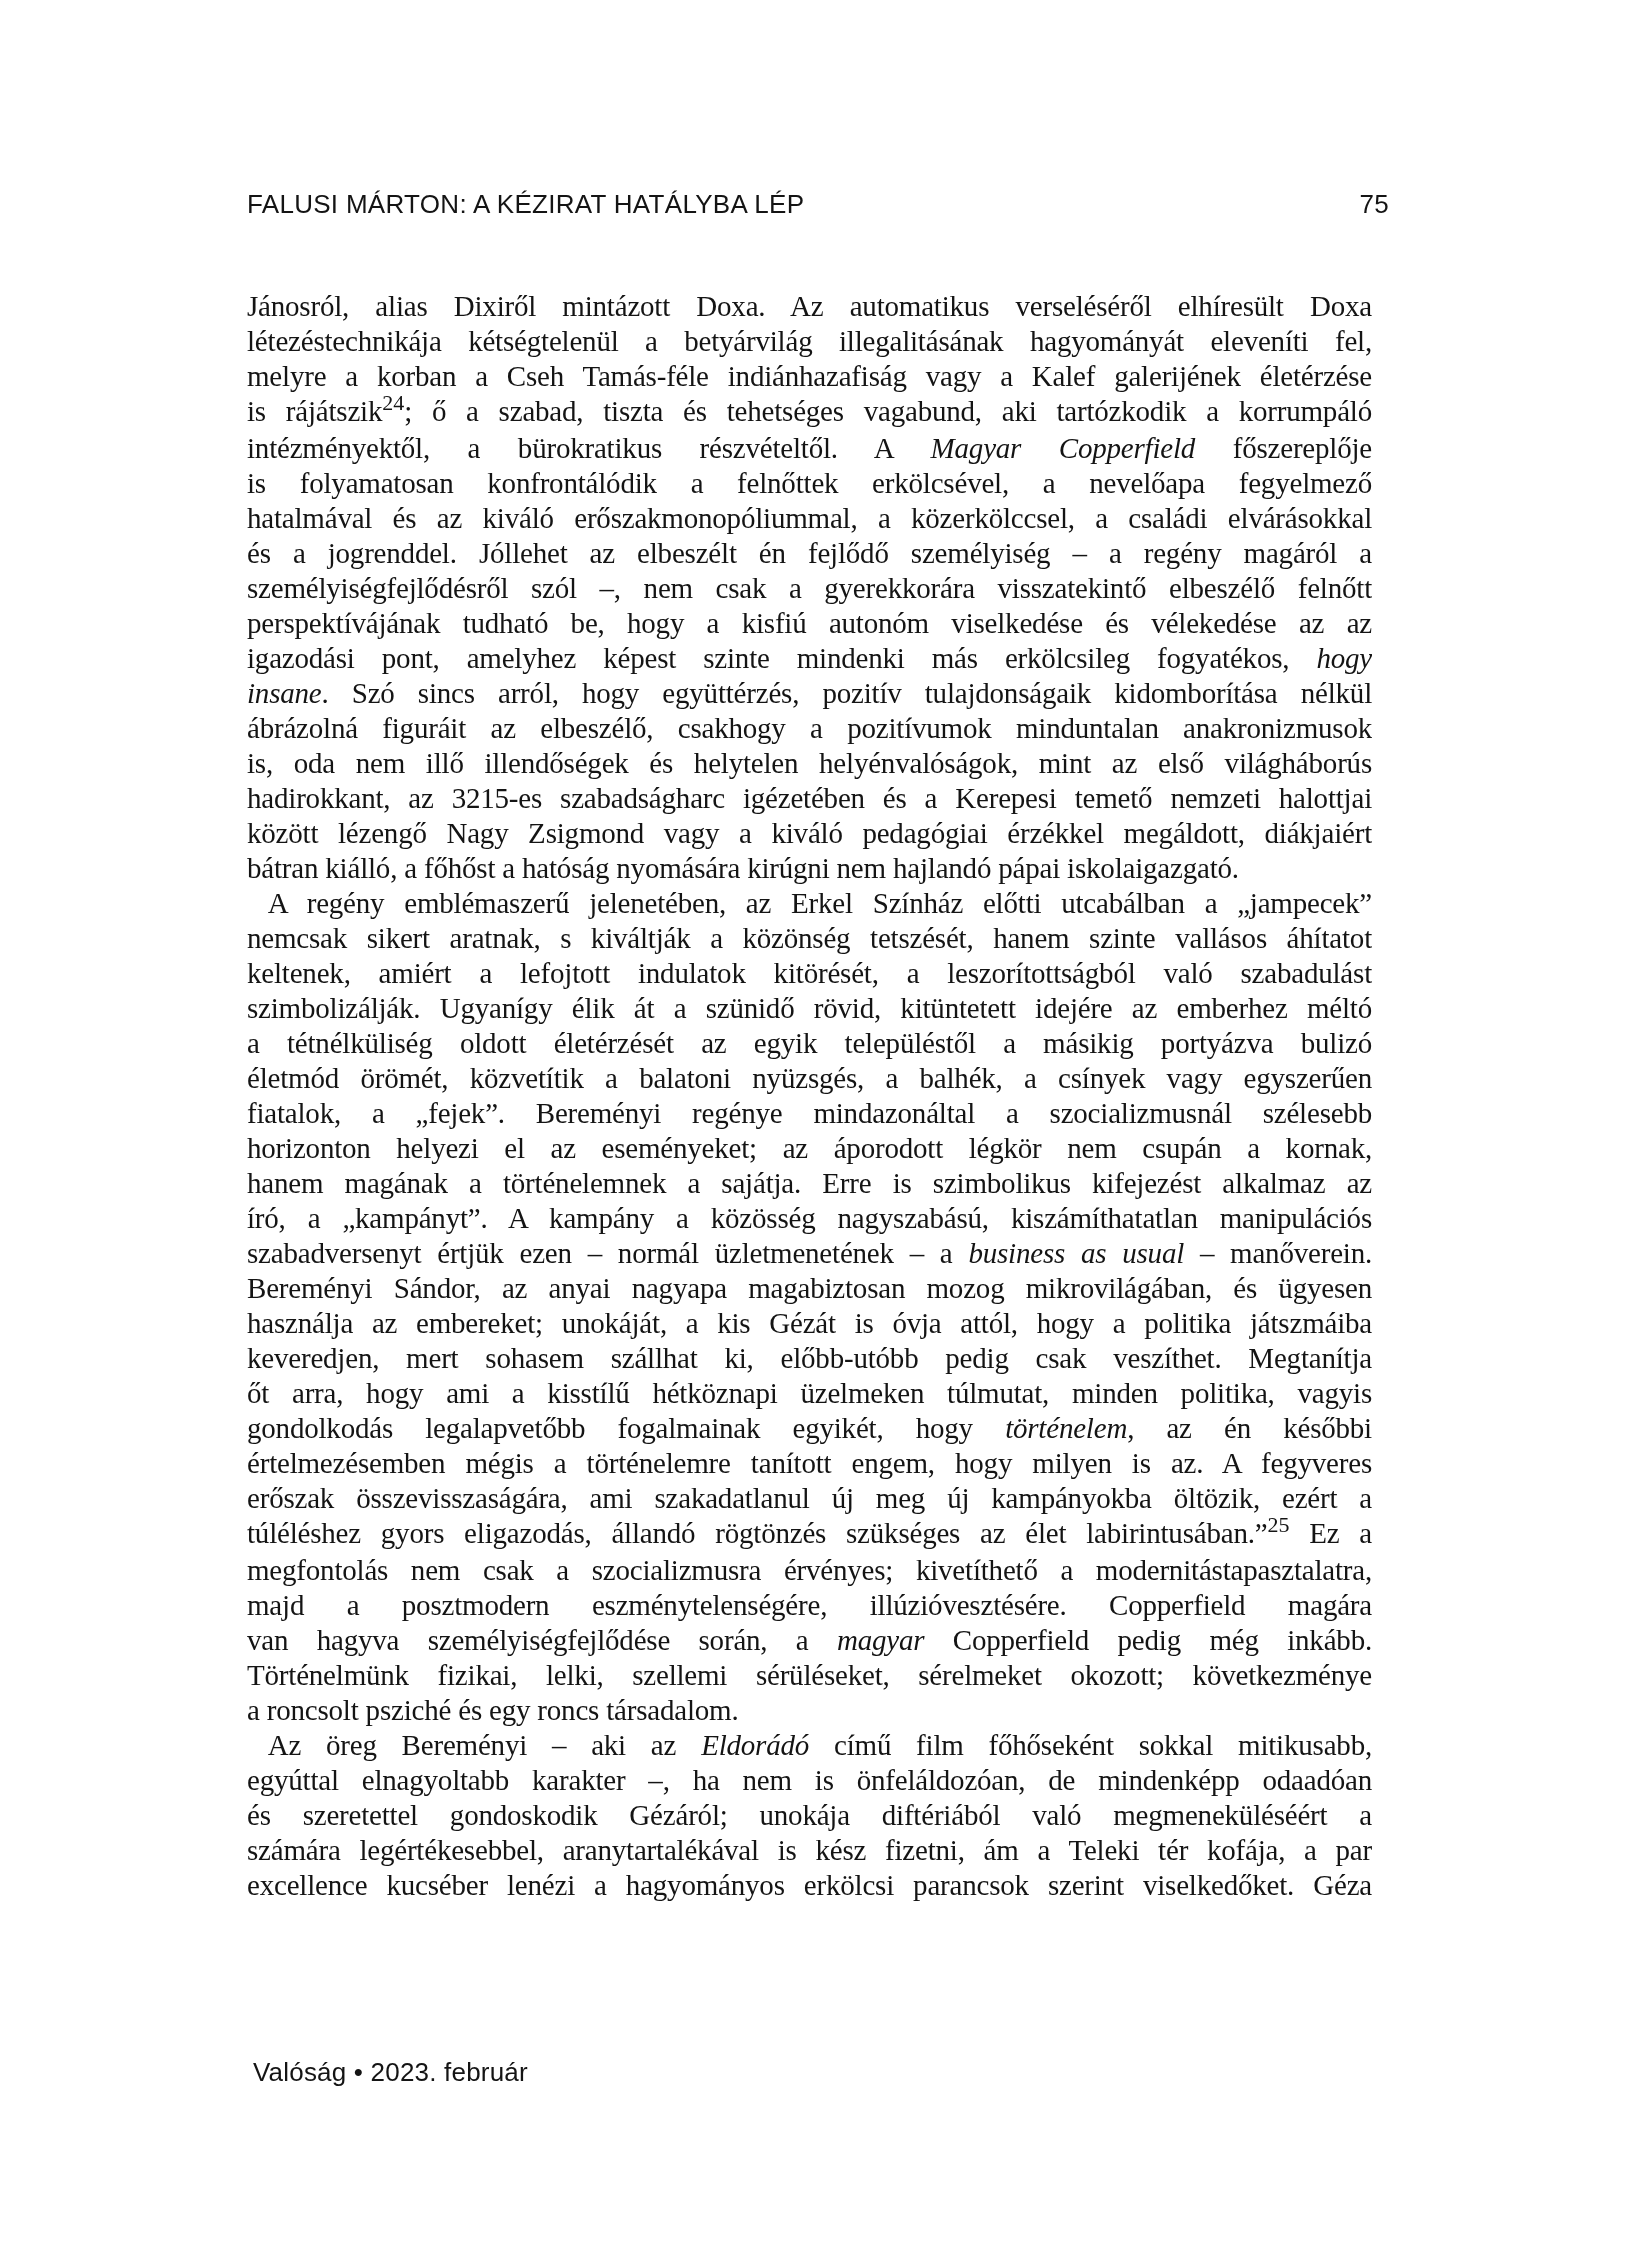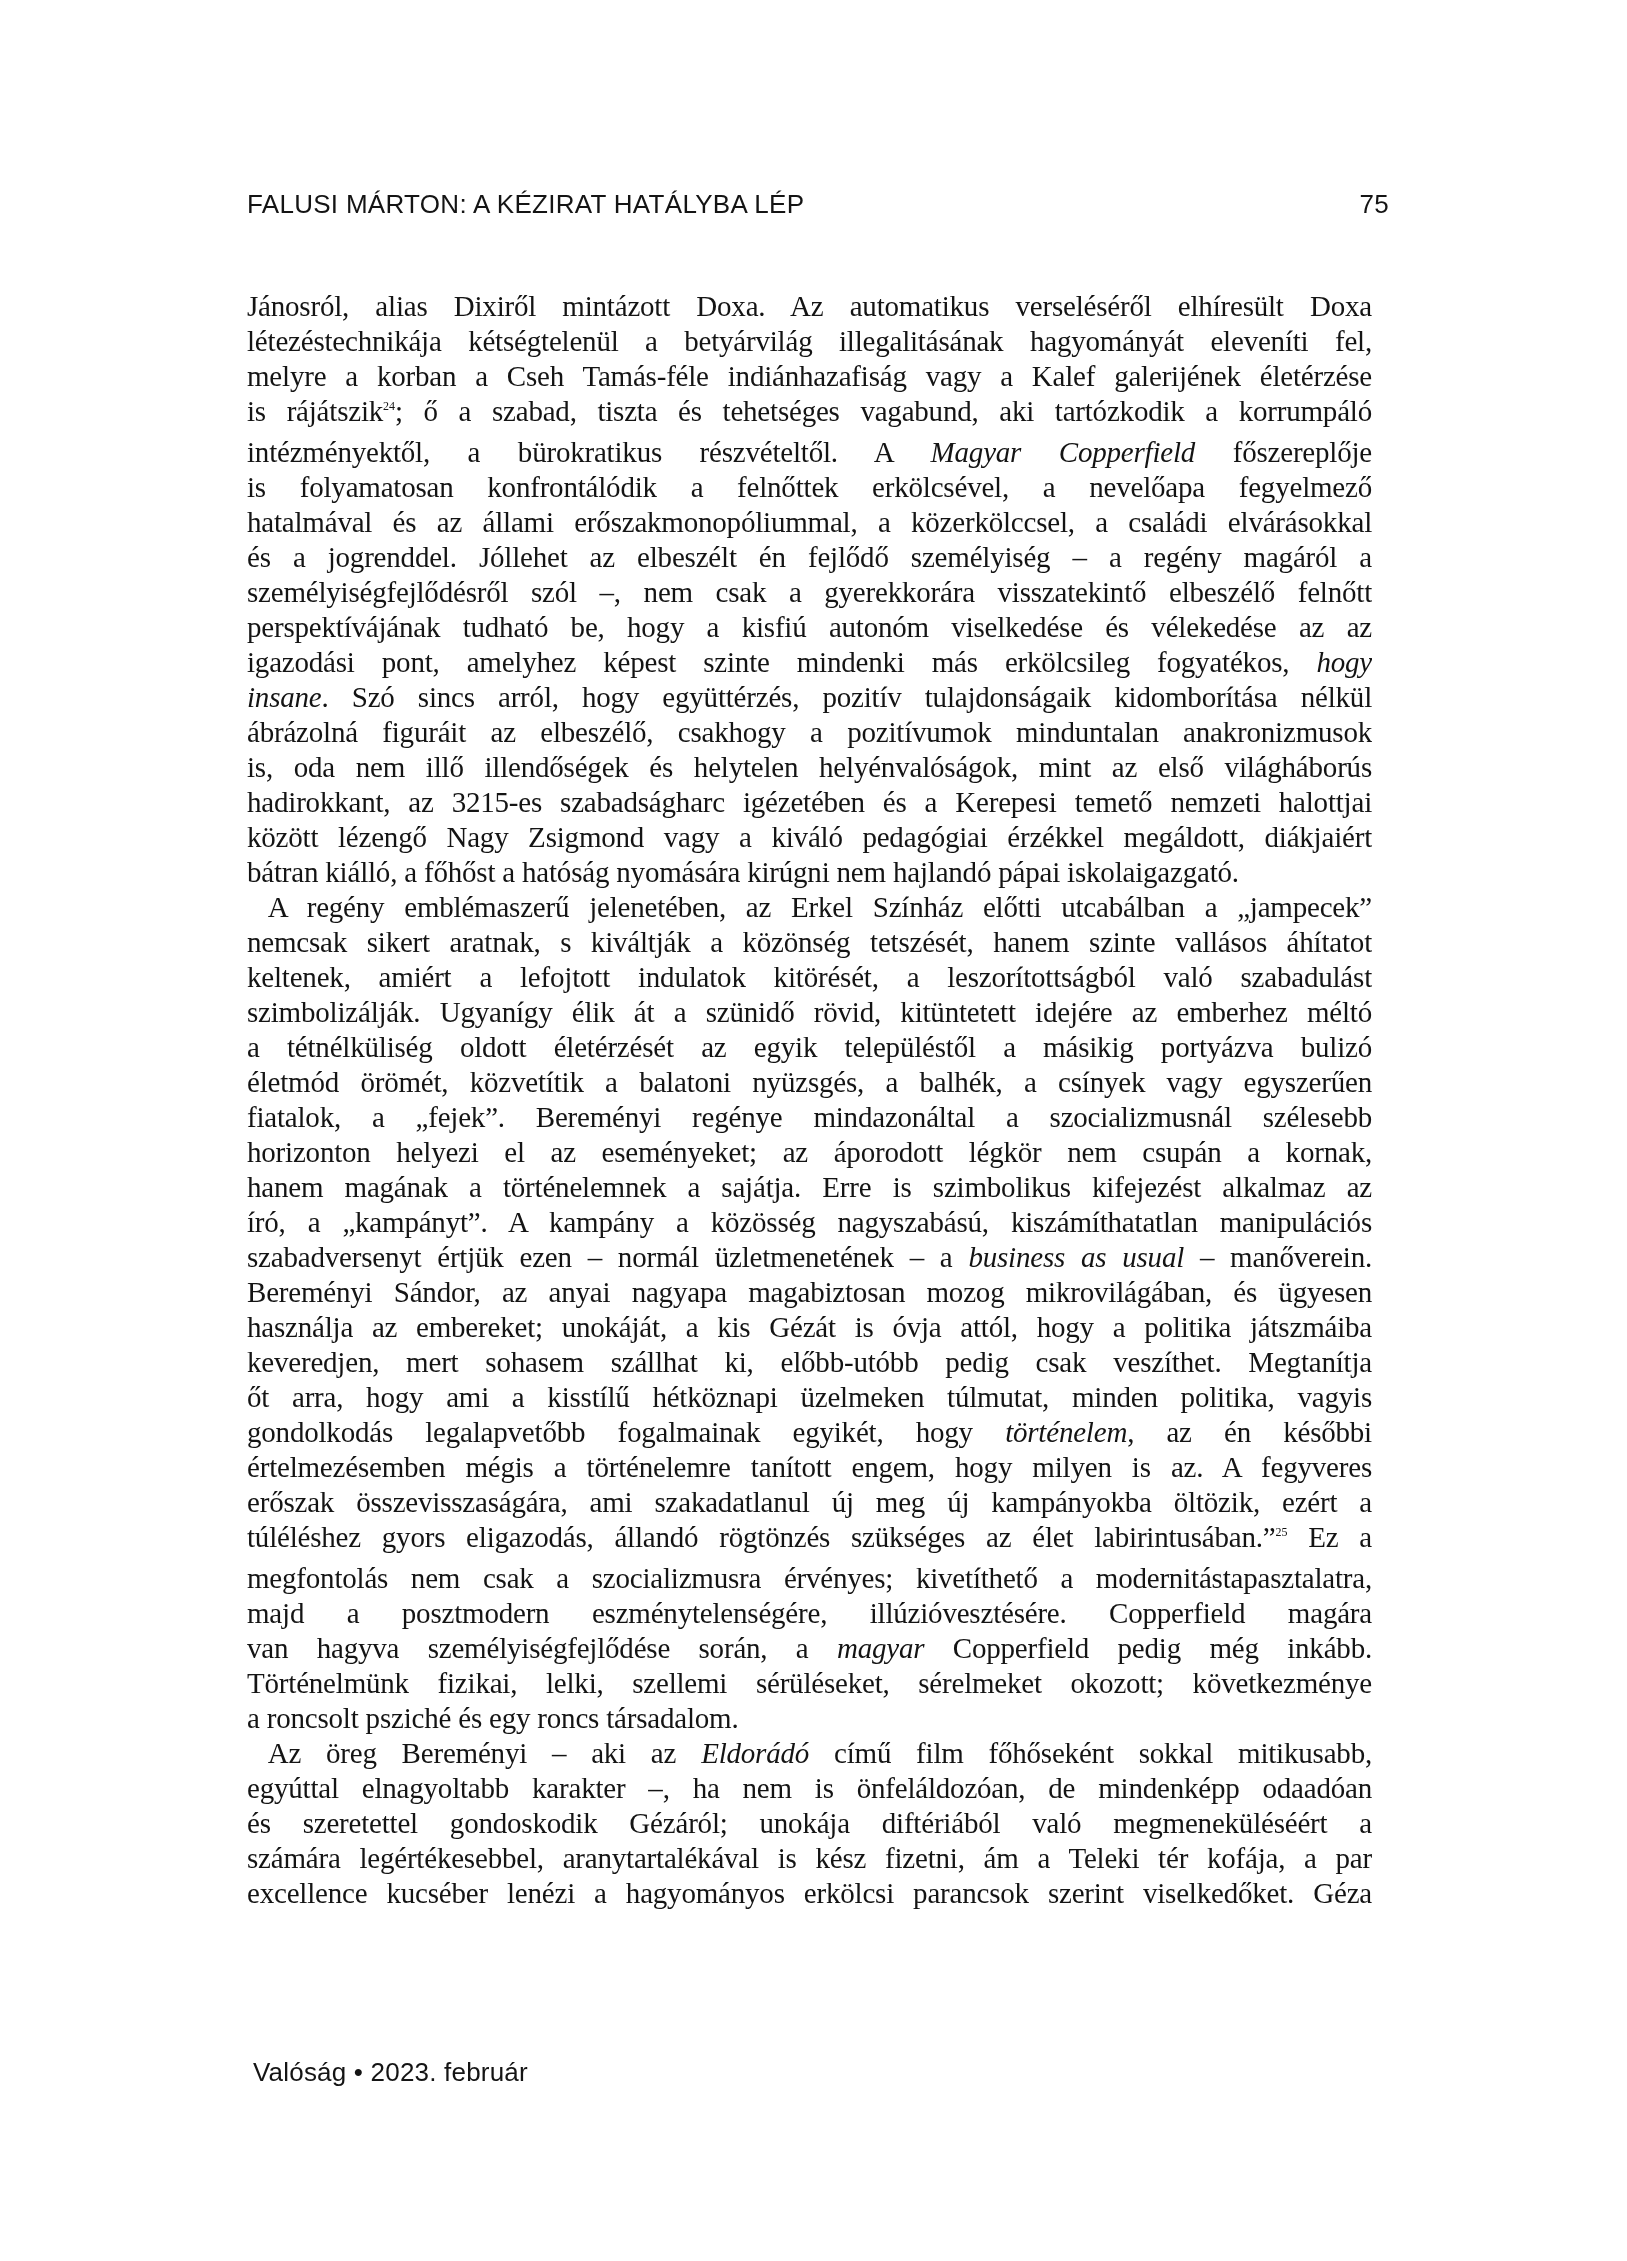--- a/index.html
+++ b/index.html
@@ -47,21 +47,21 @@
     overflow: hidden;
   }
   .line.para-end {
     text-align-last: left;
   }
   .paragraph.indent-first .line:first-child {
     text-indent: 20.7px;
   }
   .it { font-style: italic; }
   .sup {
-    font-size: 12px;
+    font-size: 22px;
     letter-spacing: 0;
     position: relative;
     top: -10.7px;
   }
   .running-foot {
     position: absolute;
     top: 2057px;
     left: 253px;
     font-family: "Liberation Sans", sans-serif;
     font-size: 26px;
@@ -79,21 +79,21 @@
   </header>
 
   <main class="article-body">
       <div class="paragraph">
         <div class="line">Jánosról, alias Dixiről mintázott Doxa. Az automatikus verseléséről elhíresült Doxa</div>
         <div class="line">létezéstechnikája kétségtelenül a betyárvilág illegalitásának hagyományát eleveníti fel,</div>
         <div class="line">melyre a korban a Cseh Tamás-féle indiánhazafiság vagy a Kalef galerijének életérzése</div>
         <div class="line">is rájátszik<span class="sup">24</span>; ő a szabad, tiszta és tehetséges vagabund, aki tartózkodik a korrumpáló</div>
         <div class="line">intézményektől, a bürokratikus részvételtől. A <span class="it">Magyar Copperfield</span> főszereplője</div>
         <div class="line">is folyamatosan konfrontálódik a felnőttek erkölcsével, a nevelőapa fegyelmező</div>
-        <div class="line">hatalmával és az állami erőszakmonopóliummal, a közerkölccsel, a családi elvárásokkal</div>
+        <div class="line">hatalmával és az kiváló erőszakmonopóliummal, a közerkölccsel, a családi elvárásokkal</div>
         <div class="line">és a jogrenddel. Jóllehet az elbeszélt én fejlődő személyiség – a regény magáról a</div>
         <div class="line">személyiségfejlődésről szól –, nem csak a gyerekkorára visszatekintő elbeszélő felnőtt</div>
         <div class="line">perspektívájának tudható be, hogy a kisfiú autonóm viselkedése és vélekedése az az</div>
         <div class="line">igazodási pont, amelyhez képest szinte mindenki más erkölcsileg fogyatékos, <span class="it">hogy</span></div>
         <div class="line"><span class="it">insane</span>. Szó sincs arról, hogy együttérzés, pozitív tulajdonságaik kidomborítása nélkül</div>
         <div class="line">ábrázolná figuráit az elbeszélő, csakhogy a pozitívumok minduntalan anakronizmusok</div>
         <div class="line">is, oda nem illő illendőségek és helytelen helyénvalóságok, mint az első világháborús</div>
         <div class="line">hadirokkant, az 3215-es szabadságharc igézetében és a Kerepesi temető nemzeti halottjai</div>
         <div class="line">között lézengő Nagy Zsigmond vagy a kiváló pedagógiai érzékkel megáldott, diákjaiért</div>
         <div class="line para-end">bátran kiálló, a főhőst a hatóság nyomására kirúgni nem hajlandó pápai iskolaigazgató.</div>

